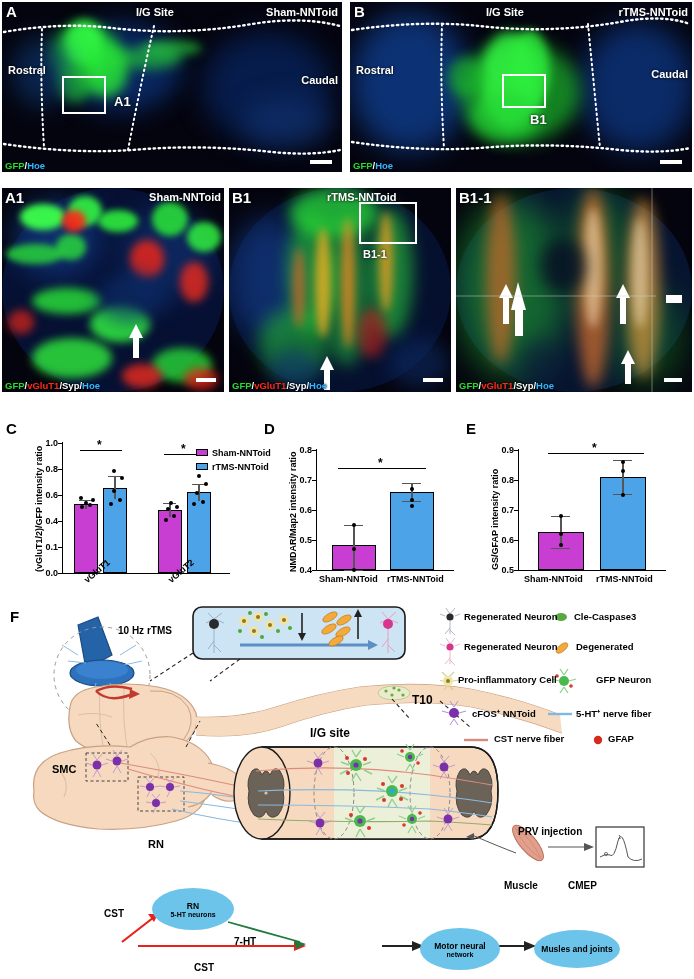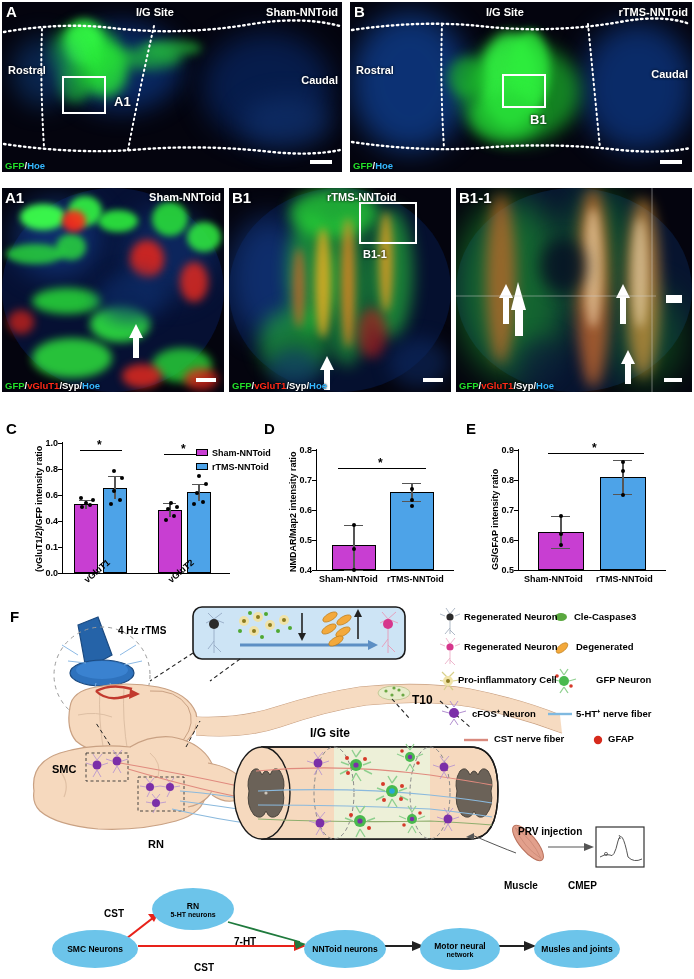--- a/index.html
+++ b/index.html
@@ -664,21 +664,21 @@
       <path d="M508,248 Q528,242 548,248 M508,248 Q528,254 548,248" stroke="#c98774" stroke-width="0.7" fill="none"></path>
     </g>
     <line x1="548" y1="252" x2="584" y2="252" stroke="#555" stroke-width="1.2"></line>
     <polygon points="584,248 594,252 584,256" fill="#555"></polygon>
     <rect x="596" y="232" width="48" height="40" fill="#ffffff" stroke="#333" stroke-width="1.2"></rect>
     <path d="M600,262 Q606,258 610,260 Q614,264 618,246 Q622,232 628,262 Q634,268 642,264" stroke="#555" stroke-width="1" fill="none"></path>
     <circle cx="606" cy="259" r="1.6" fill="none" stroke="#555" stroke-width="0.8"></circle>
     <text x="618" y="244" font-size="6" fill="#555" font-family="Liberation Sans, sans-serif">1</text>
   </svg>
 
-  <span class="f-lbl" style="left:118px; top:625px;">4 Hz rTMS</span>
+  <span class="f-lbl" style="left:118px; top:625px;">10 Hz rTMS</span>
   <span class="f-lbl" style="left:412px; top:693px; font-size:12px;">T10</span>
   <span class="f-lbl" style="left:310px; top:726px; font-size:12px;">I/G site</span>
   <span class="f-lbl" style="left:52px; top:763px; font-size:11px;">SMC</span>
   <span class="f-lbl" style="left:148px; top:838px; font-size:11px;">RN</span>
   <span class="f-lbl" style="left:518px; top:826px;">PRV injection</span>
   <span class="f-lbl" style="left:504px; top:880px;">Muscle</span>
   <span class="f-lbl" style="left:568px; top:880px;">CMEP</span>
 
   <svg style="position:absolute; left:440px; top:604px;" width="254" height="128">
 
@@ -727,48 +727,42 @@
     <line x1="24" y1="10" x2="48" y2="10" stroke="#d98a7e" stroke-width="2.4"></line>
     <circle cx="158" cy="10" r="4.2" fill="#d62a1c"></circle>
   </svg>
 
   <span class="leg-f" style="left:464px; top:611px;">Regenerated Neuron</span>
   <span class="leg-f" style="left:574px; top:611px;">Cle-Caspase3</span>
   <span class="leg-f" style="left:464px; top:641px;">Regenerated Neuron</span>
   <span class="leg-f" style="left:576px; top:641px;">Degenerated</span>
   <span class="leg-f" style="left:458px; top:674px;">Pro-inflammatory Cell</span>
   <span class="leg-f" style="left:596px; top:674px;">GFP Neuron</span>
-  <span class="leg-f" style="left:472px; top:707px;">cFOS⁺ Neuron</span>
+  <span class="leg-f" style="left:472px; top:707px;">cFOS⁺ NNToid</span>
   <span class="leg-f" style="left:576px; top:707px;">5-HT⁺ nerve fiber</span>
   <span class="leg-f" style="left:494px; top:733px;">CST nerve fiber</span>
   <span class="leg-f" style="left:608px; top:733px;">GFAP</span>
 
   <svg style="position:absolute; left:0; top:880px;" width="694" height="99">
     <line x1="122" y1="62" x2="158" y2="34" stroke="#e8221a" stroke-width="2.2"></line>
     <polygon points="158,34 148,34 154,42" fill="#e8221a"></polygon>
     <line x1="138" y1="66" x2="298" y2="66" stroke="#e8221a" stroke-width="2.2"></line>
     <polygon points="306,66 294,61 294,71" fill="#e8221a"></polygon>
     <line x1="228" y1="42" x2="300" y2="62" stroke="#1f7a3d" stroke-width="1.8"></line>
     <polygon points="306,64 294,60 296,69" fill="#1f7a3d"></polygon>
     <line x1="382" y1="66" x2="416" y2="66" stroke="#222" stroke-width="2"></line>
     <polygon points="424,66 412,61 412,71" fill="#222"></polygon>
     <line x1="498" y1="66" x2="528" y2="66" stroke="#222" stroke-width="2"></line>
     <polygon points="536,66 524,61 524,71" fill="#222"></polygon>
   </svg>
 
-  <div class="node" style="left:52px; top:930px; width:86px; height:38px;">
-    <span class="node-main">SMC Neurons</span>
-  </div>
   <div class="node" style="left:152px; top:888px; width:82px; height:42px;">
     <span class="node-main">RN</span>
     <span class="node-sub">5-HT neurons</span>
   </div>
-  <div class="node" style="left:304px; top:930px; width:82px; height:38px;">
-    <span class="node-main">NNToid neurons</span>
-  </div>
   <div class="node" style="left:534px; top:930px; width:86px; height:38px;">
     <span class="node-main">Musles and joints</span>
   </div>
   <div class="node" style="left:420px; top:928px; width:80px; height:42px;">
     <span class="node-main">Motor neural</span>
     <span class="node-sub">network</span>
   </div>
 
   <span class="f-lbl" style="left:104px; top:908px;">CST</span>
   <span class="f-lbl" style="left:234px; top:936px;">7-HT</span>

